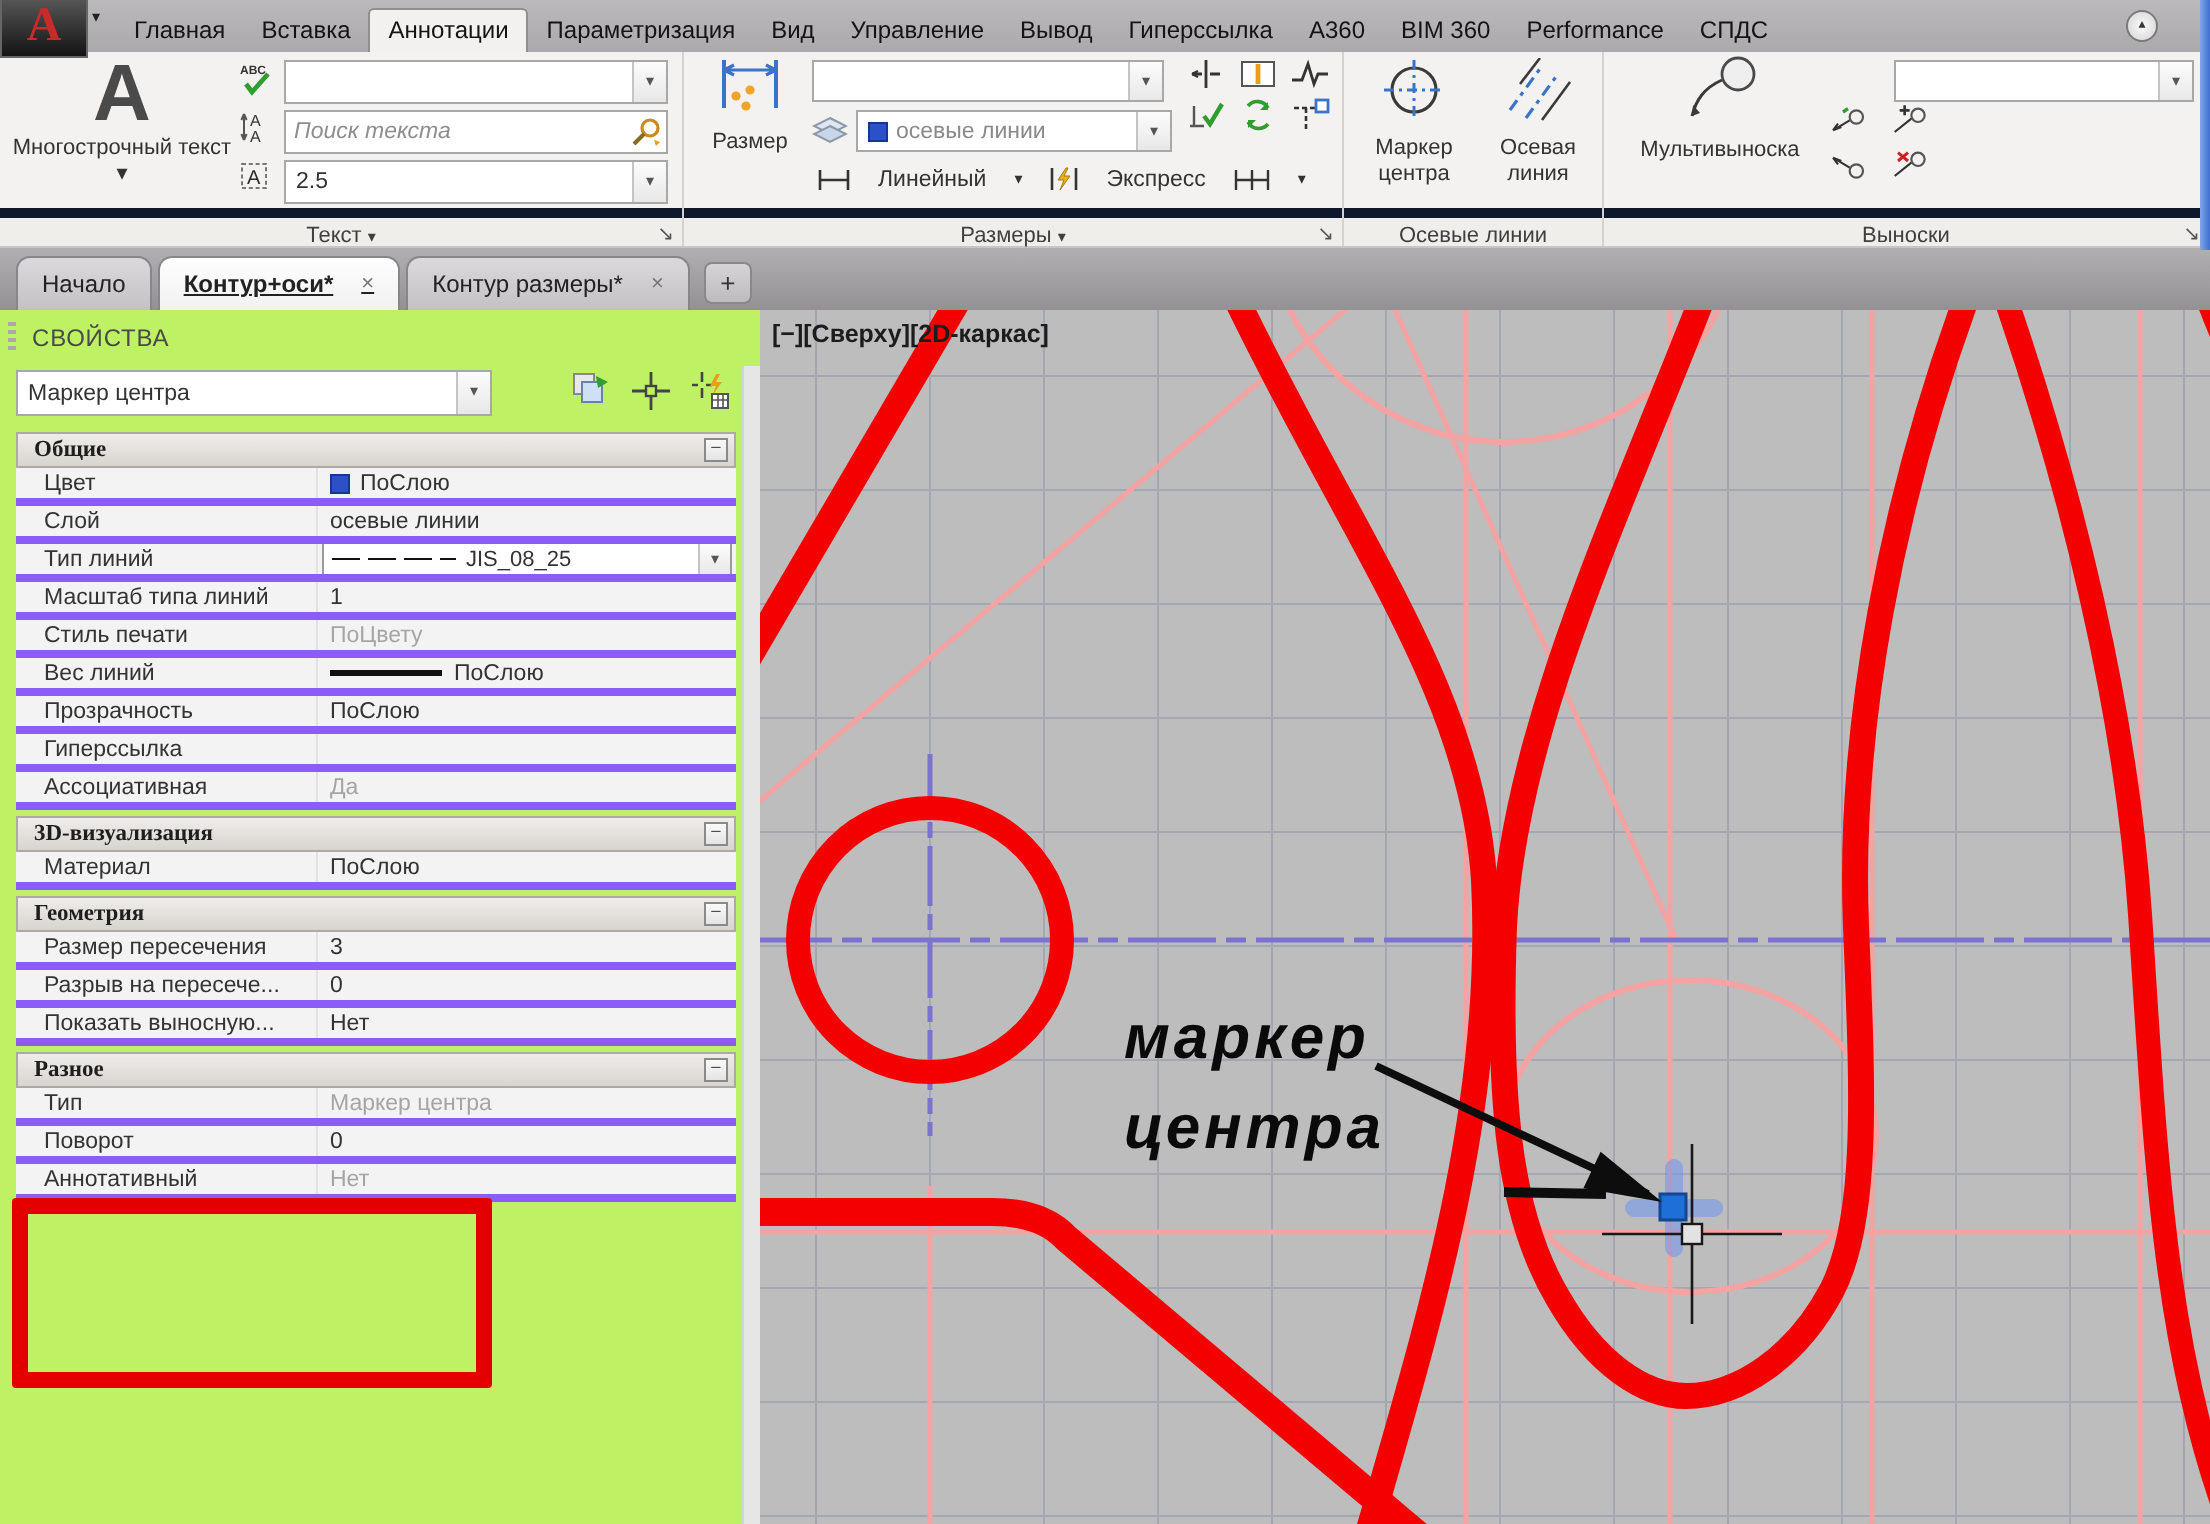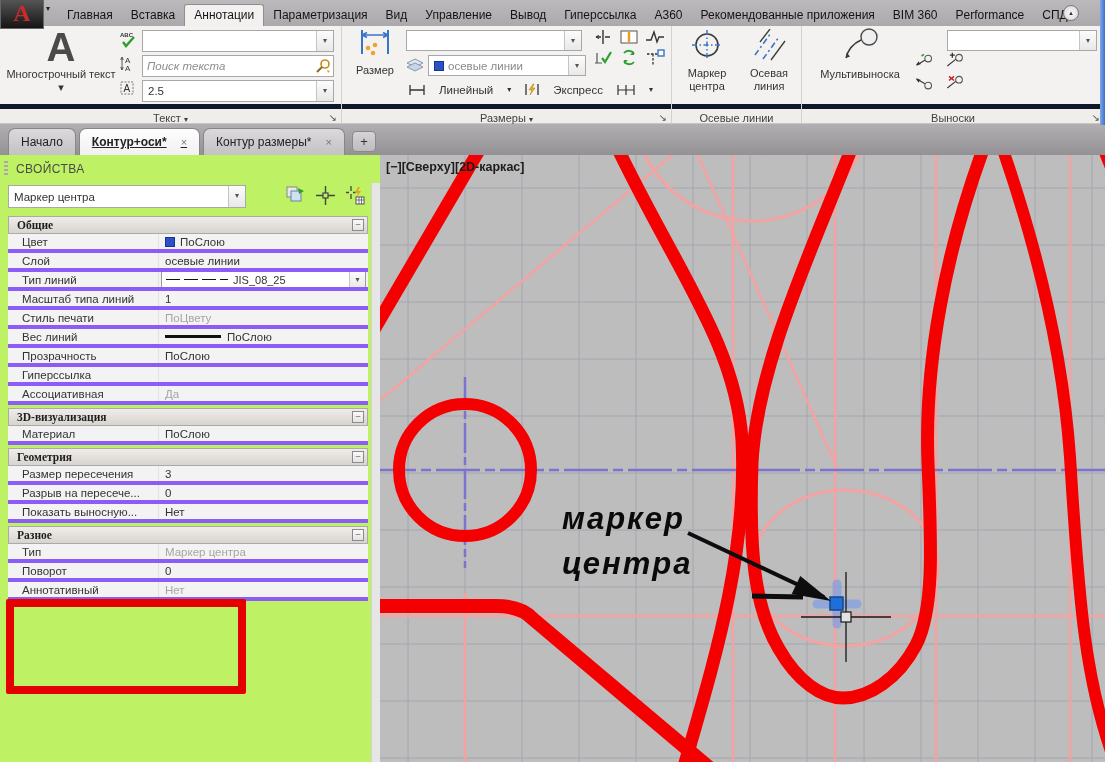--- a/index.html
+++ b/index.html
@@ -136,21 +136,20 @@
     <span id="logo-arrow">▾</span>
     <span class="mtab">Главная</span>
     <span class="mtab">Вставка</span>
     <span class="mtab active">Аннотации</span>
     <span class="mtab">Параметризация</span>
     <span class="mtab">Вид</span>
     <span class="mtab">Управление</span>
     <span class="mtab">Вывод</span>
     <span class="mtab">Гиперссылка</span>
     <span class="mtab">A360</span>
-    <span class="mtab">Рекомендованные приложения</span>
     <span class="mtab">BIM 360</span>
     <span class="mtab">Performance</span>
     <span class="mtab">СПДС</span>
     <div id="ribbon-min-btn">▴</div>
   </div>
   <div id="win-edge"></div>
 
   <div id="ribbon">
 
     <div class="rpanel" id="p-text">

